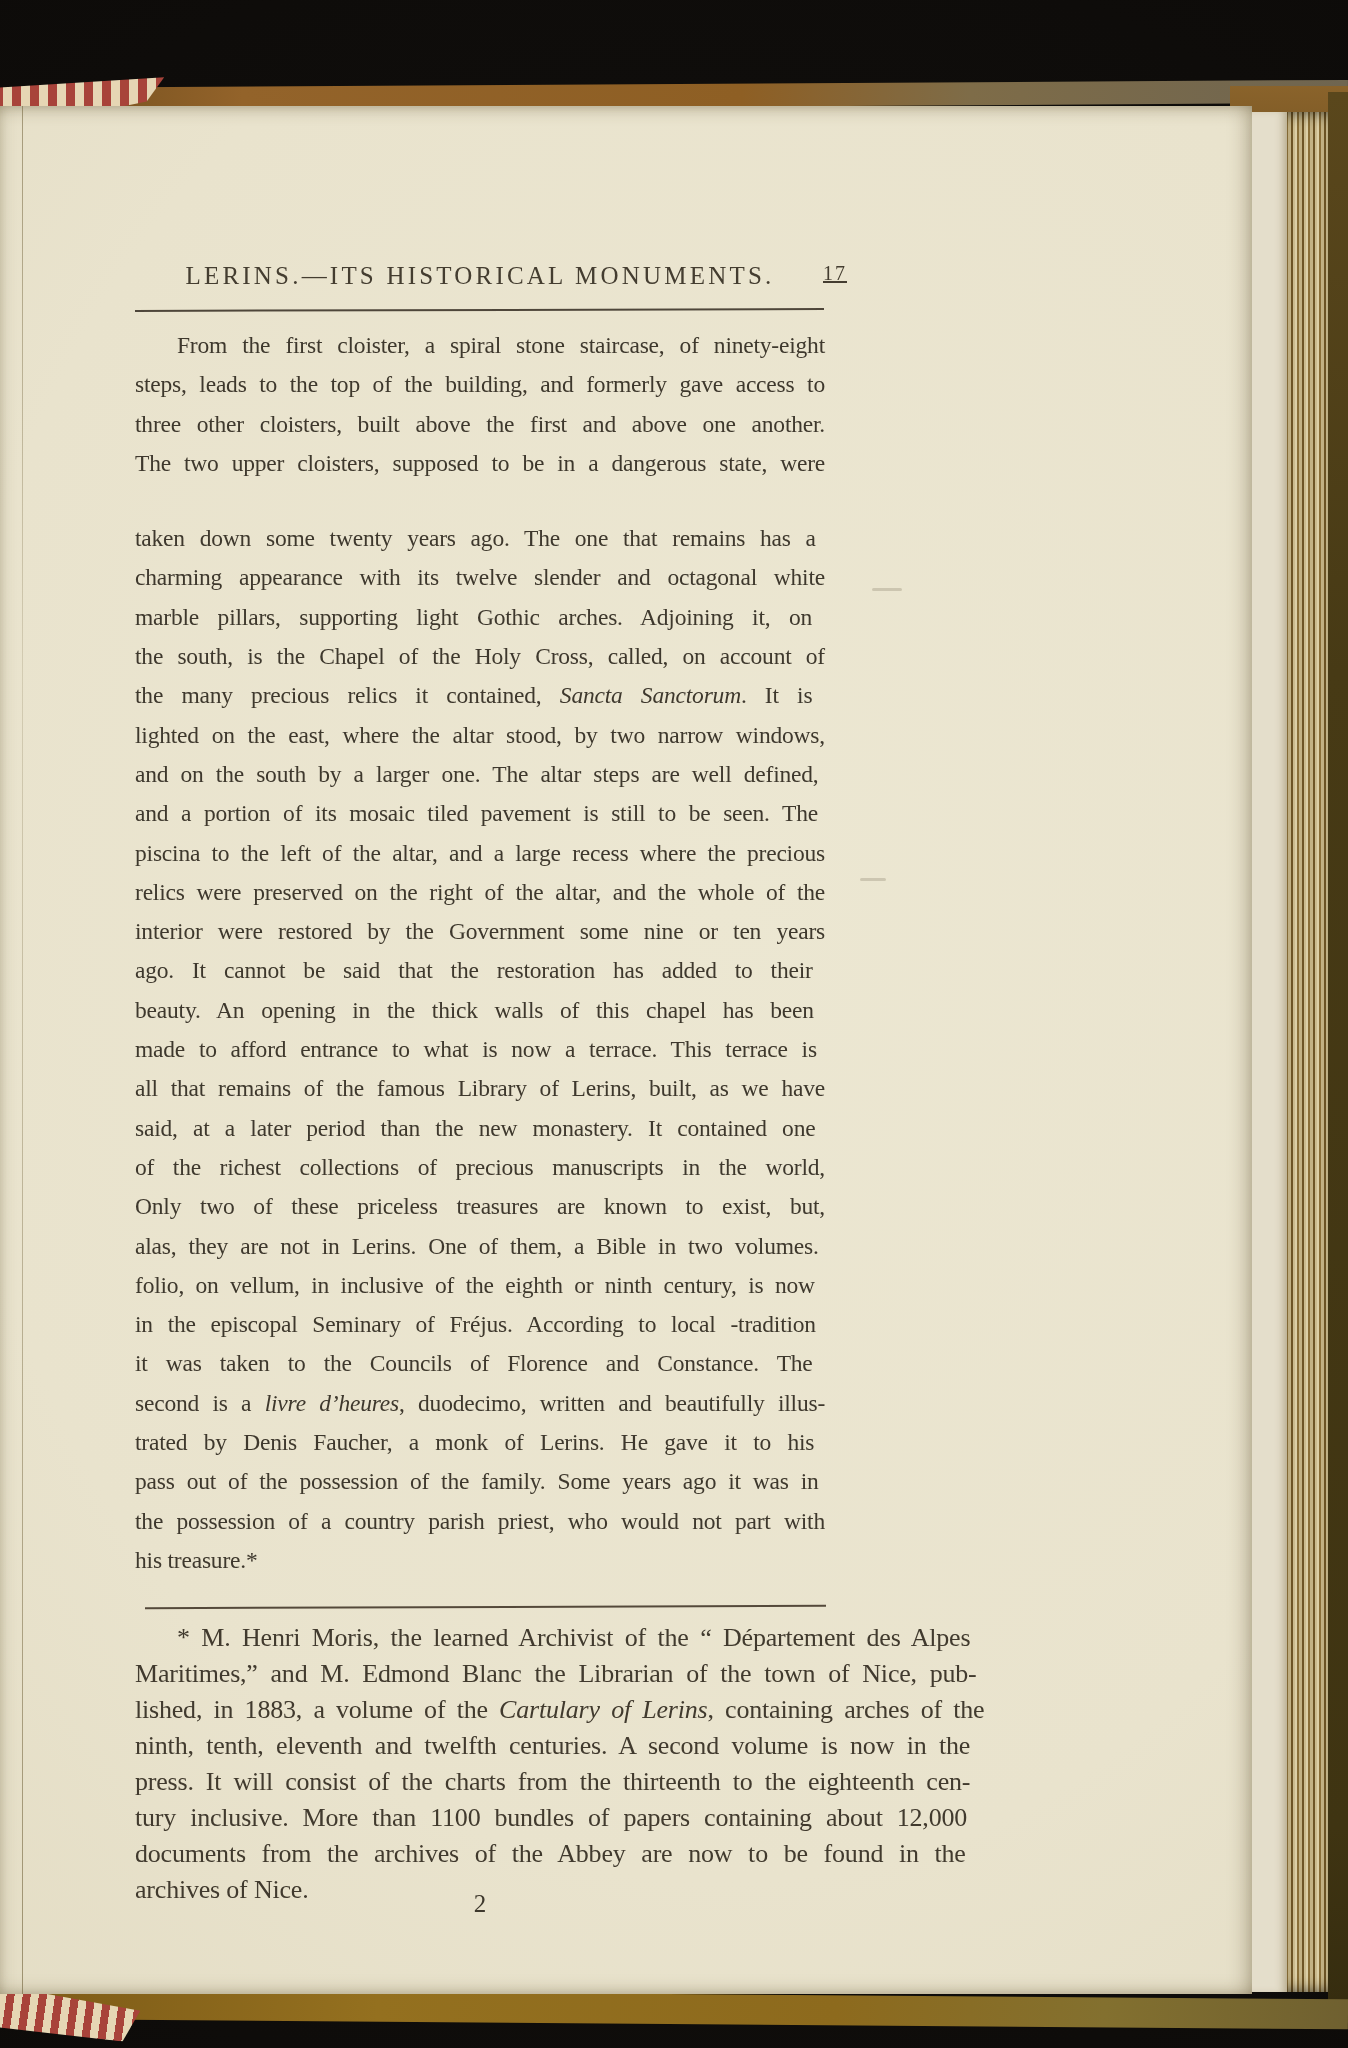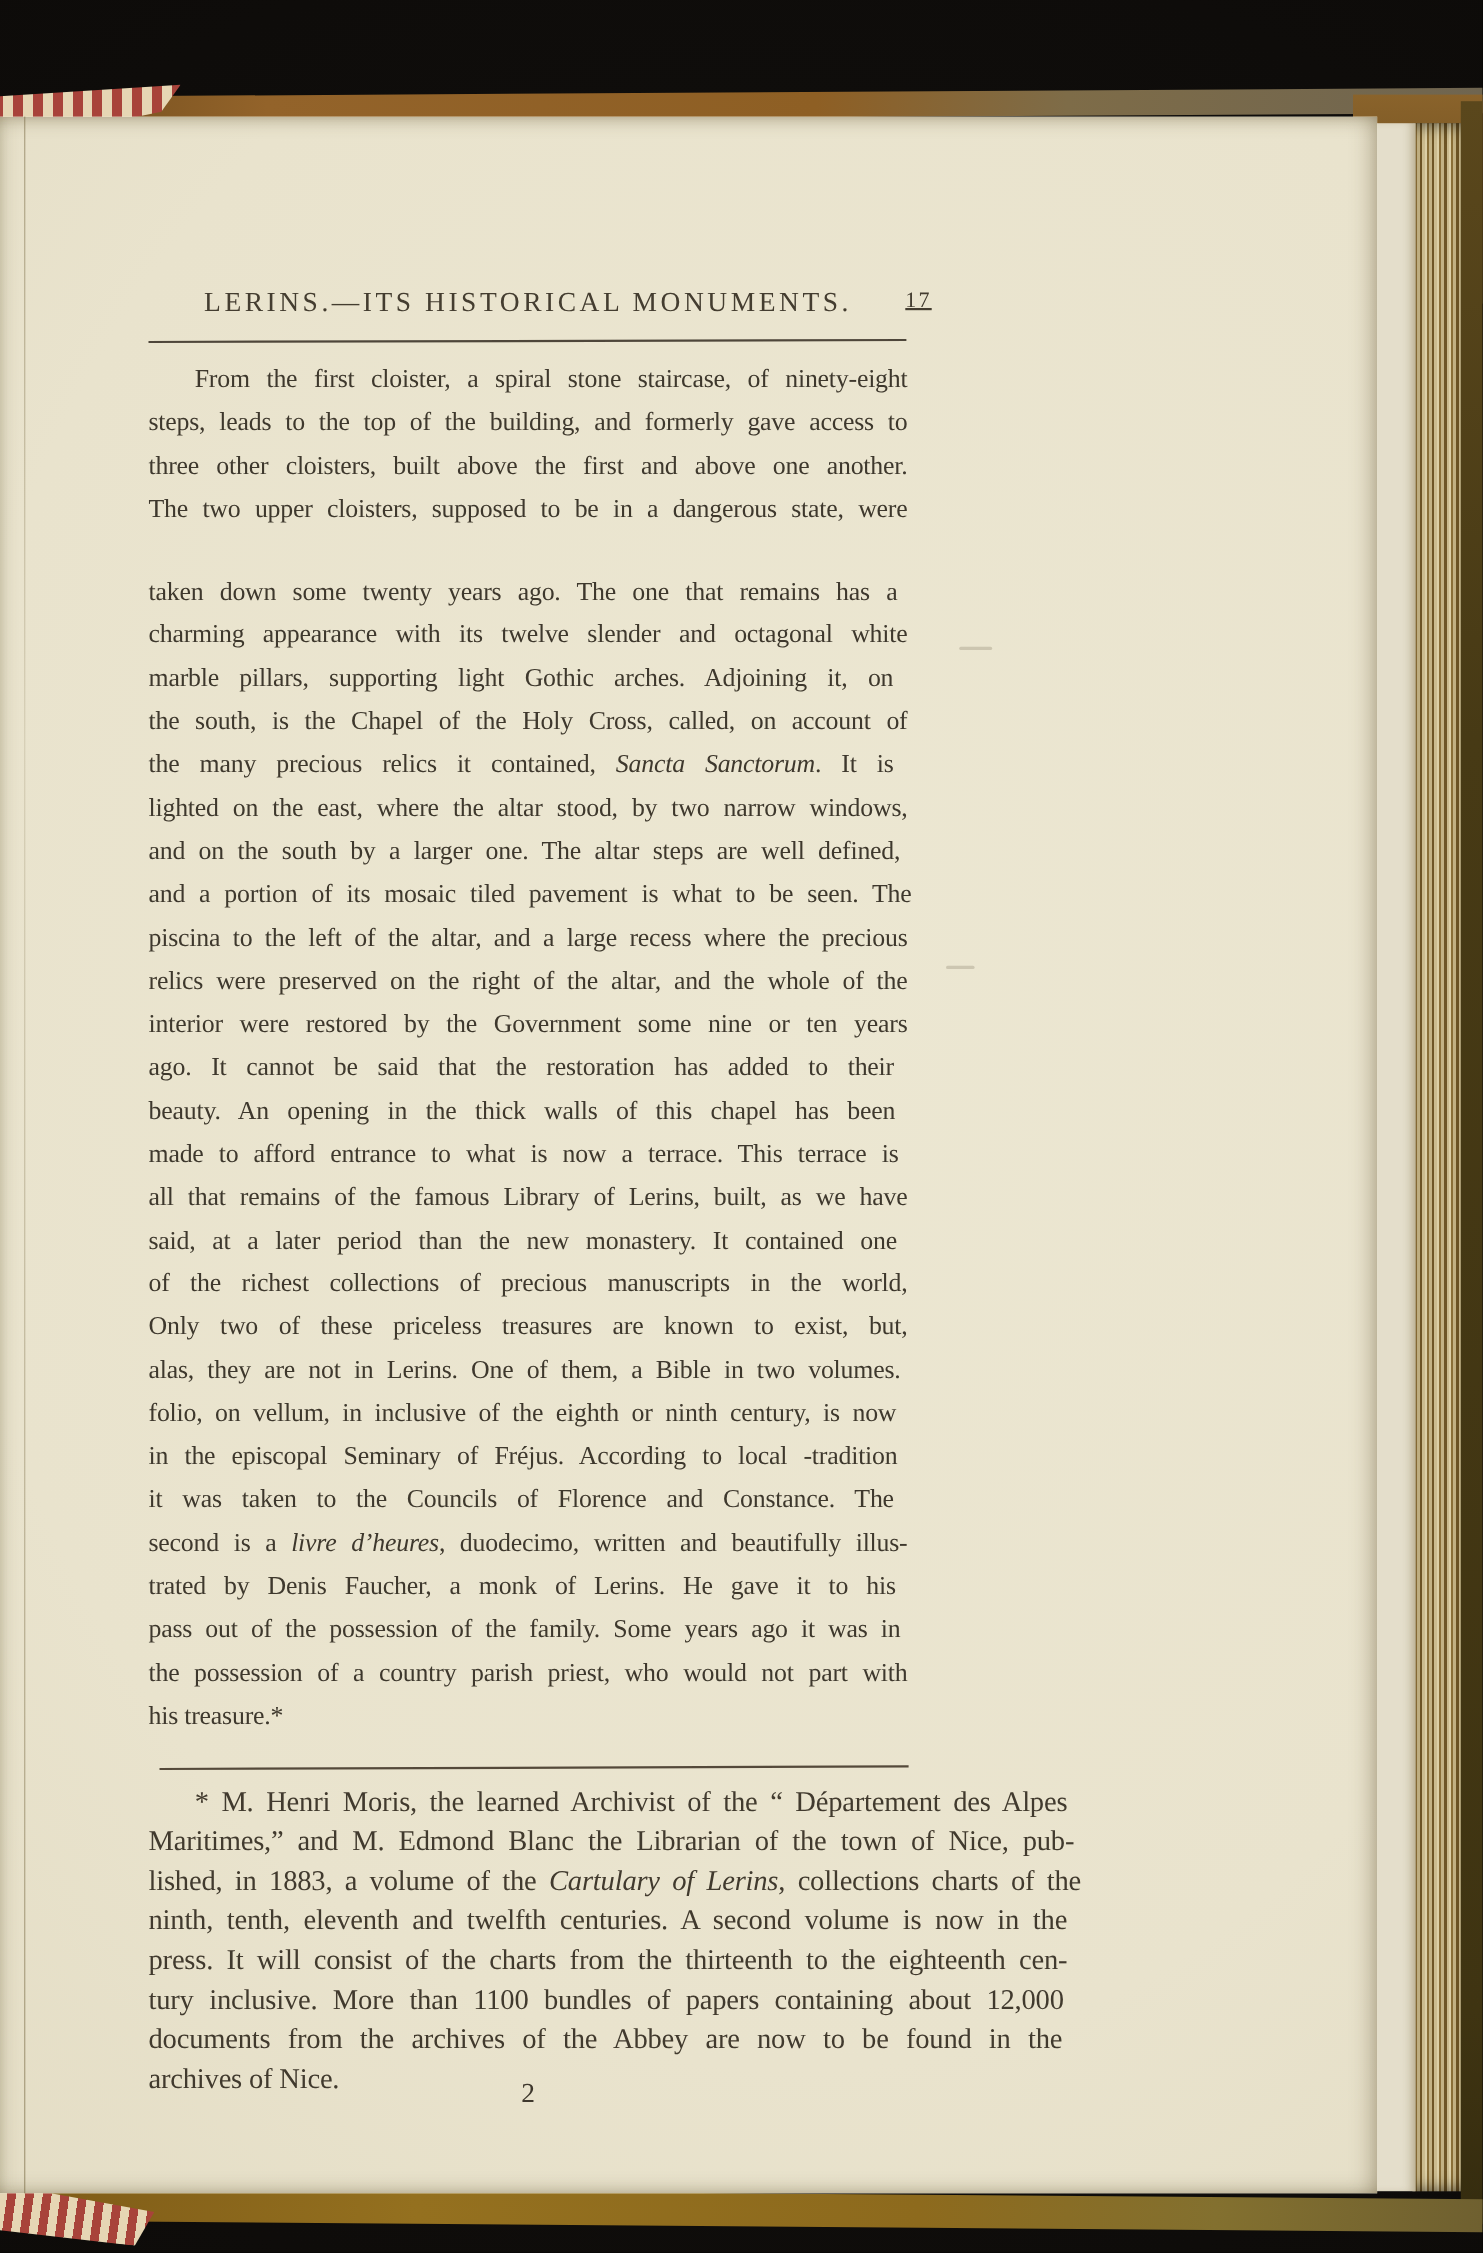--- a/index.html
+++ b/index.html
@@ -104,21 +104,21 @@
         <div class="line" style="word-spacing: 6.96875px;"><span><span>steps, leads to the top of the building, and formerly gave access to</span></span></div>
         <div class="line" style="word-spacing: 10.0422px;"><span><span>three other cloisters, built above the first and above one another.</span></span></div>
         <div class="line" style="word-spacing: 7.38778px;"><span><span>The two upper cloisters, supposed to be in a dangerous state, were</span></span></div>
         <div class="line" style="word-spacing: 9.15625px; margin-top: 36px;"><span><span>taken down some twenty years ago.  The one that remains has a</span></span></div>
         <div class="line" style="word-spacing: 11.1523px;"><span><span>charming appearance with its twelve slender and octagonal white</span></span></div>
         <div class="line" style="word-spacing: 12.8924px;"><span><span>marble pillars, supporting light Gothic arches.  Adjoining it, on</span></span></div>
         <div class="line" style="word-spacing: 8.60156px;"><span><span>the south, is the Chapel of the Holy Cross, called, on account of</span></span></div>
         <div class="line" style="word-spacing: 12.6109px;"><span><span>the many precious relics it contained, </span><i>Sancta Sanctorum</i><span>.  It is</span></span></div>
         <div class="line" style="word-spacing: 7.08807px;"><span><span>lighted on the east, where the altar stood, by two narrow windows,</span></span></div>
         <div class="line" style="word-spacing: 6.53683px;"><span><span>and on the south by a larger one.  The altar steps are well defined,</span></span></div>
-        <div class="line" style="word-spacing: 7.01228px;"><span><span>and a portion of its mosaic tiled pavement is what to be seen.  The</span></span></div>
+        <div class="line" style="word-spacing: 7.01228px;"><span><span>and a portion of its mosaic tiled pavement is still to be seen.  The</span></span></div>
         <div class="line" style="word-spacing: 5.6887px;"><span><span>piscina to the left of the altar, and a large recess where the precious</span></span></div>
         <div class="line" style="word-spacing: 6.125px;"><span><span>relics were preserved on the right of the altar, and the whole of the</span></span></div>
         <div class="line" style="word-spacing: 9.57188px;"><span><span>interior were restored by the Government some nine or ten years</span></span></div>
         <div class="line" style="word-spacing: 12.3086px;"><span><span>ago.  It cannot be said that the restoration has added to their</span></span></div>
         <div class="line" style="word-spacing: 11.1107px;"><span><span>beauty.  An opening in the thick walls of this chapel has been</span></span></div>
         <div class="line" style="word-spacing: 8.11659px;"><span><span>made to afford entrance to what is now a terrace.  This terrace is</span></span></div>
         <div class="line" style="word-spacing: 7.17188px;"><span><span>all that remains of the famous Library of Lerins, built, as we have</span></span></div>
         <div class="line" style="word-spacing: 9.58984px;"><span><span>said, at a later period than the new monastery.  It contained one</span></span></div>
         <div class="line" style="word-spacing: 12.9722px;"><span><span>of the richest collections of precious manuscripts in the world,</span></span></div>
         <div class="line" style="word-spacing: 13.0703px;"><span><span>Only two of these priceless treasures are known to exist, but,</span></span></div>
@@ -130,21 +130,21 @@
         <div class="line" style="word-spacing: 10.6983px;"><span><span>trated by Denis Faucher, a monk of Lerins.  He gave it to his</span></span></div>
         <div class="line" style="word-spacing: 6.32812px;"><span><span>pass out of the possession of the family.  Some years ago it was in</span></span></div>
         <div class="line" style="word-spacing: 7.67756px;"><span><span>the possession of a country parish priest, who would not part with</span></span></div>
         <div class="line last"><span><span>his treasure.*</span></span></div>
       </div>
 
     <div class="footnote-rule"></div>
     <div class="footnote-text">
         <div class="line indent" style="word-spacing: 5.17969px;"><span><span>* M. Henri Moris, the learned Archivist of the “ Département des Alpes</span></span></div>
         <div class="line" style="word-spacing: 6.50911px;"><span><span>Maritimes,” and M. Edmond Blanc the Librarian of the town of Nice, pub-</span></span></div>
-        <div class="line" style="word-spacing: 4.98678px;"><span><span>lished, in 1883, a volume of the </span><i>Cartulary of Lerins</i><span>, collections charts of the</span></span></div>
+        <div class="line" style="word-spacing: 4.98678px;"><span><span>lished, in 1883, a volume of the </span><i>Cartulary of Lerins</i><span>, containing arches of the</span></span></div>
         <div class="line" style="word-spacing: 6.15625px;"><span><span>ninth, tenth, eleventh and twelfth centuries.  A second volume is now in the</span></span></div>
         <div class="line" style="word-spacing: 5.8192px;"><span><span>press.  It will consist of the charts from the thirteenth to the eighteenth cen-</span></span></div>
         <div class="line" style="word-spacing: 7.76847px;"><span><span>tury inclusive.  More than 1100 bundles of papers containing about 12,000</span></span></div>
         <div class="line" style="word-spacing: 9.44712px;"><span><span>documents from the archives of the Abbey are now to be found in the</span></span></div>
         <div class="line last"><span><span>archives of Nice.</span></span></div>
       </div>
 
     <div class="signature">2</div>
   </div>
 </div>

